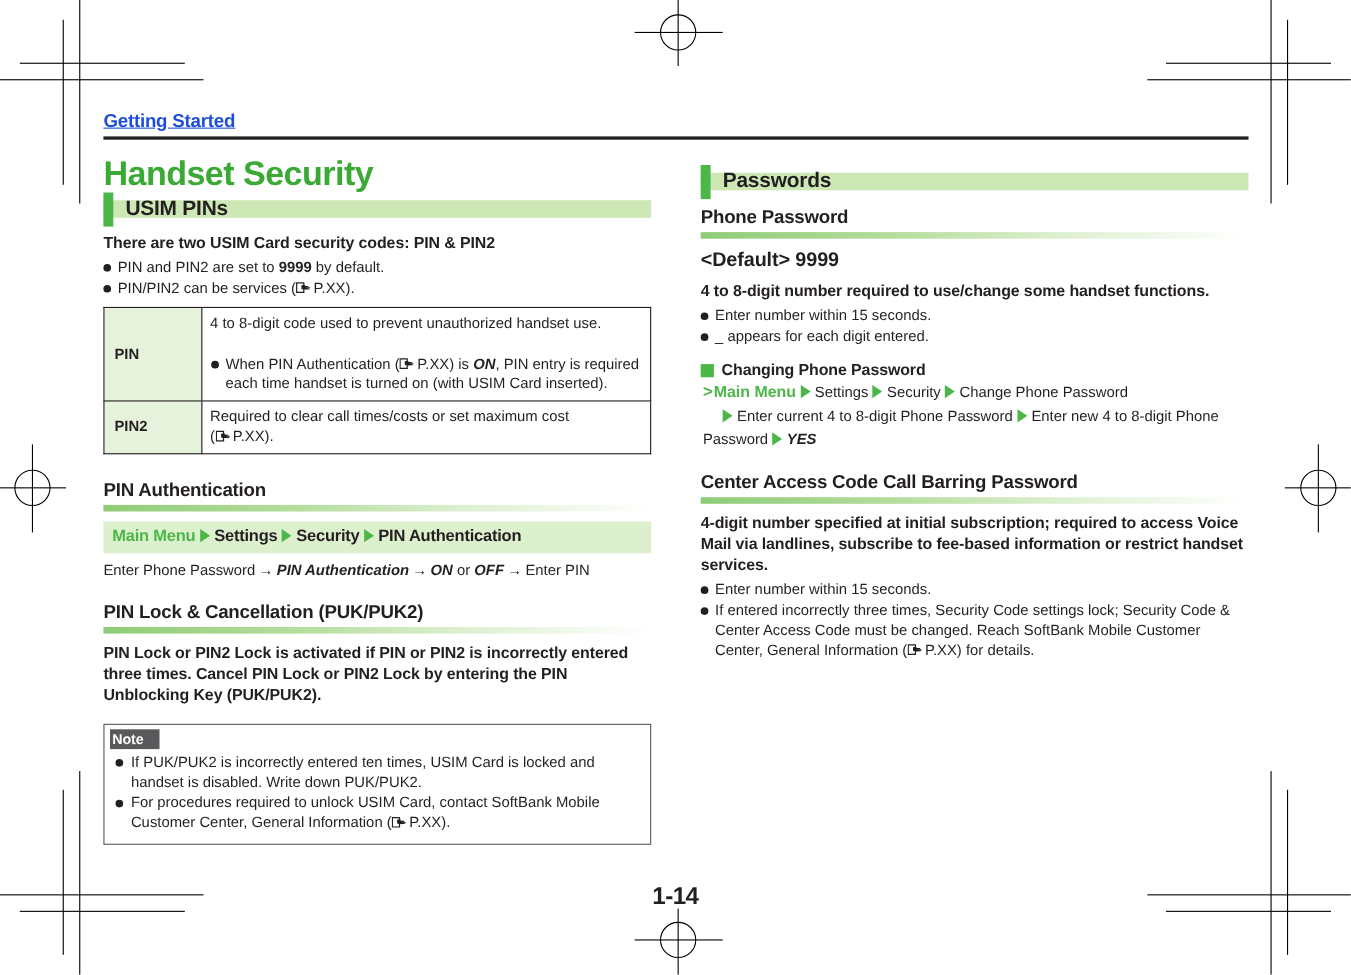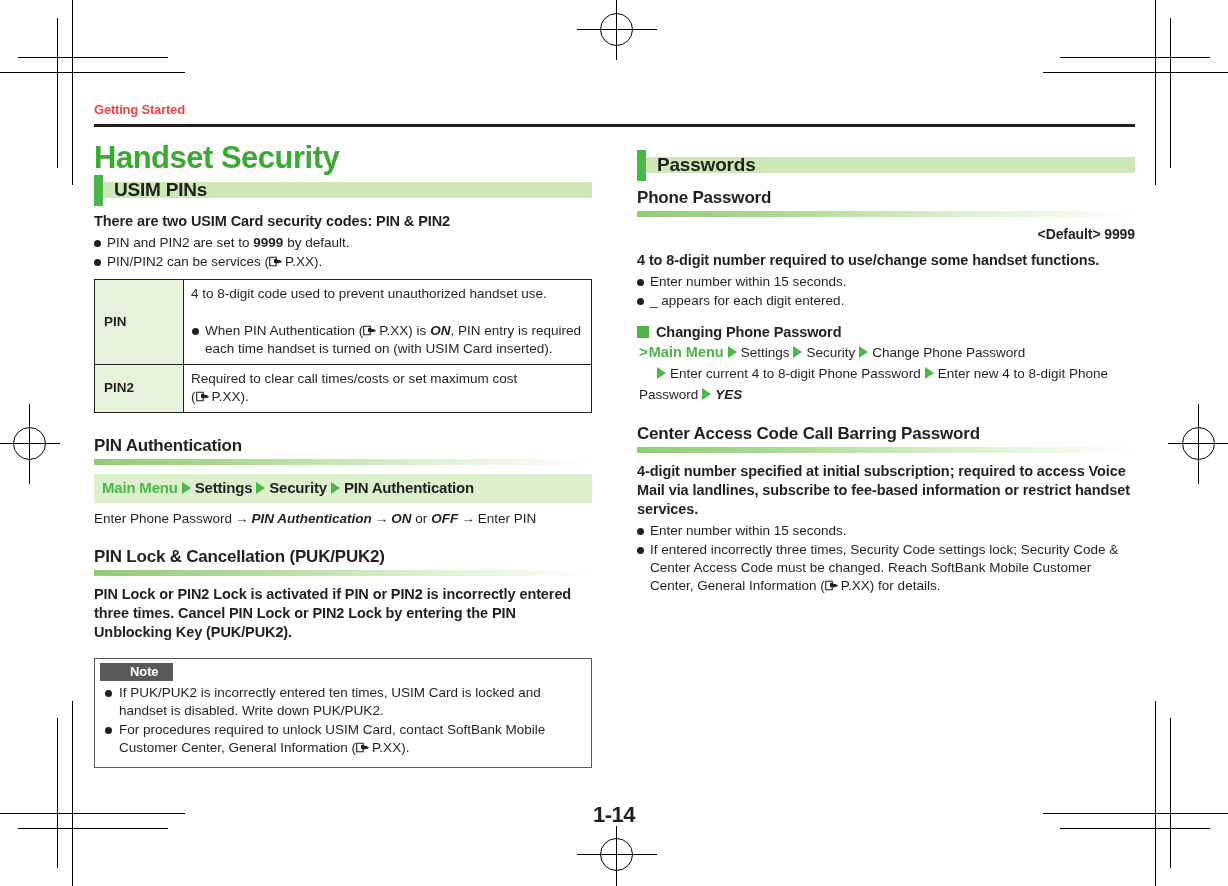--- a/index.html
+++ b/index.html
@@ -39,25 +39,26 @@
     width: 1228px; height: 886px;
   }
 
   .running-head {
     position: absolute;
     left: 94px;
     top: 100px;
     width: 1041px;
   }
   .running-head .rh-title {
-    font-size: 13px;
+    font-size: 17px;
     font-weight: bold;
     letter-spacing: -0.2px;
-    color: #ef4444;
+    color: #1d4ed8;
     line-height: 20px;
+    text-decoration: underline;
   }
   .running-head .rh-rule {
     margin-top: 4px;
     height: 3px;
     background: #231f20;
   }
 
   .columns {
     position: absolute;
     left: 94px;
@@ -230,43 +231,42 @@
     border: 1px solid #58595b;
     padding: 0 0 9px 0;
     margin-top: 10px;
   }
   .note-tag {
     display: inline-block;
     background: #58595b;
     color: #ffffff;
     font-size: 13px;
     font-weight: bold;
-    padding: 1px 14px 2px 30px;
+    padding: 1px 14px 2px 2px;
     margin: 4px 0 3px 5px;
     letter-spacing: -0.1px;
   }
   .notebox ul {
     margin: 0; padding: 0 12px 0 10px; list-style: none;
   }
   .notebox li {
     position: relative;
     padding-left: 14px;
     font-size: 13.5px;
     line-height: 18px;
     margin-bottom: 1px;
   }
   .notebox li .dot {
     position: absolute; left: 0; top: 6px;
     width: 7px; height: 7px; background: #231f20; border-radius: 50%;
   }
 
   
   .default-line {
-    text-align: right;
-    font-size: 14px;
+    font-size: 18px;
     font-weight: bold;
     margin: 9px 0 9px 0;
     letter-spacing: -0.1px;
   }
   .sub-sub {
     font-size: 14.5px;
     font-weight: bold;
     margin: 14px 0 1px 0;
     display: flex;
     align-items: center;

